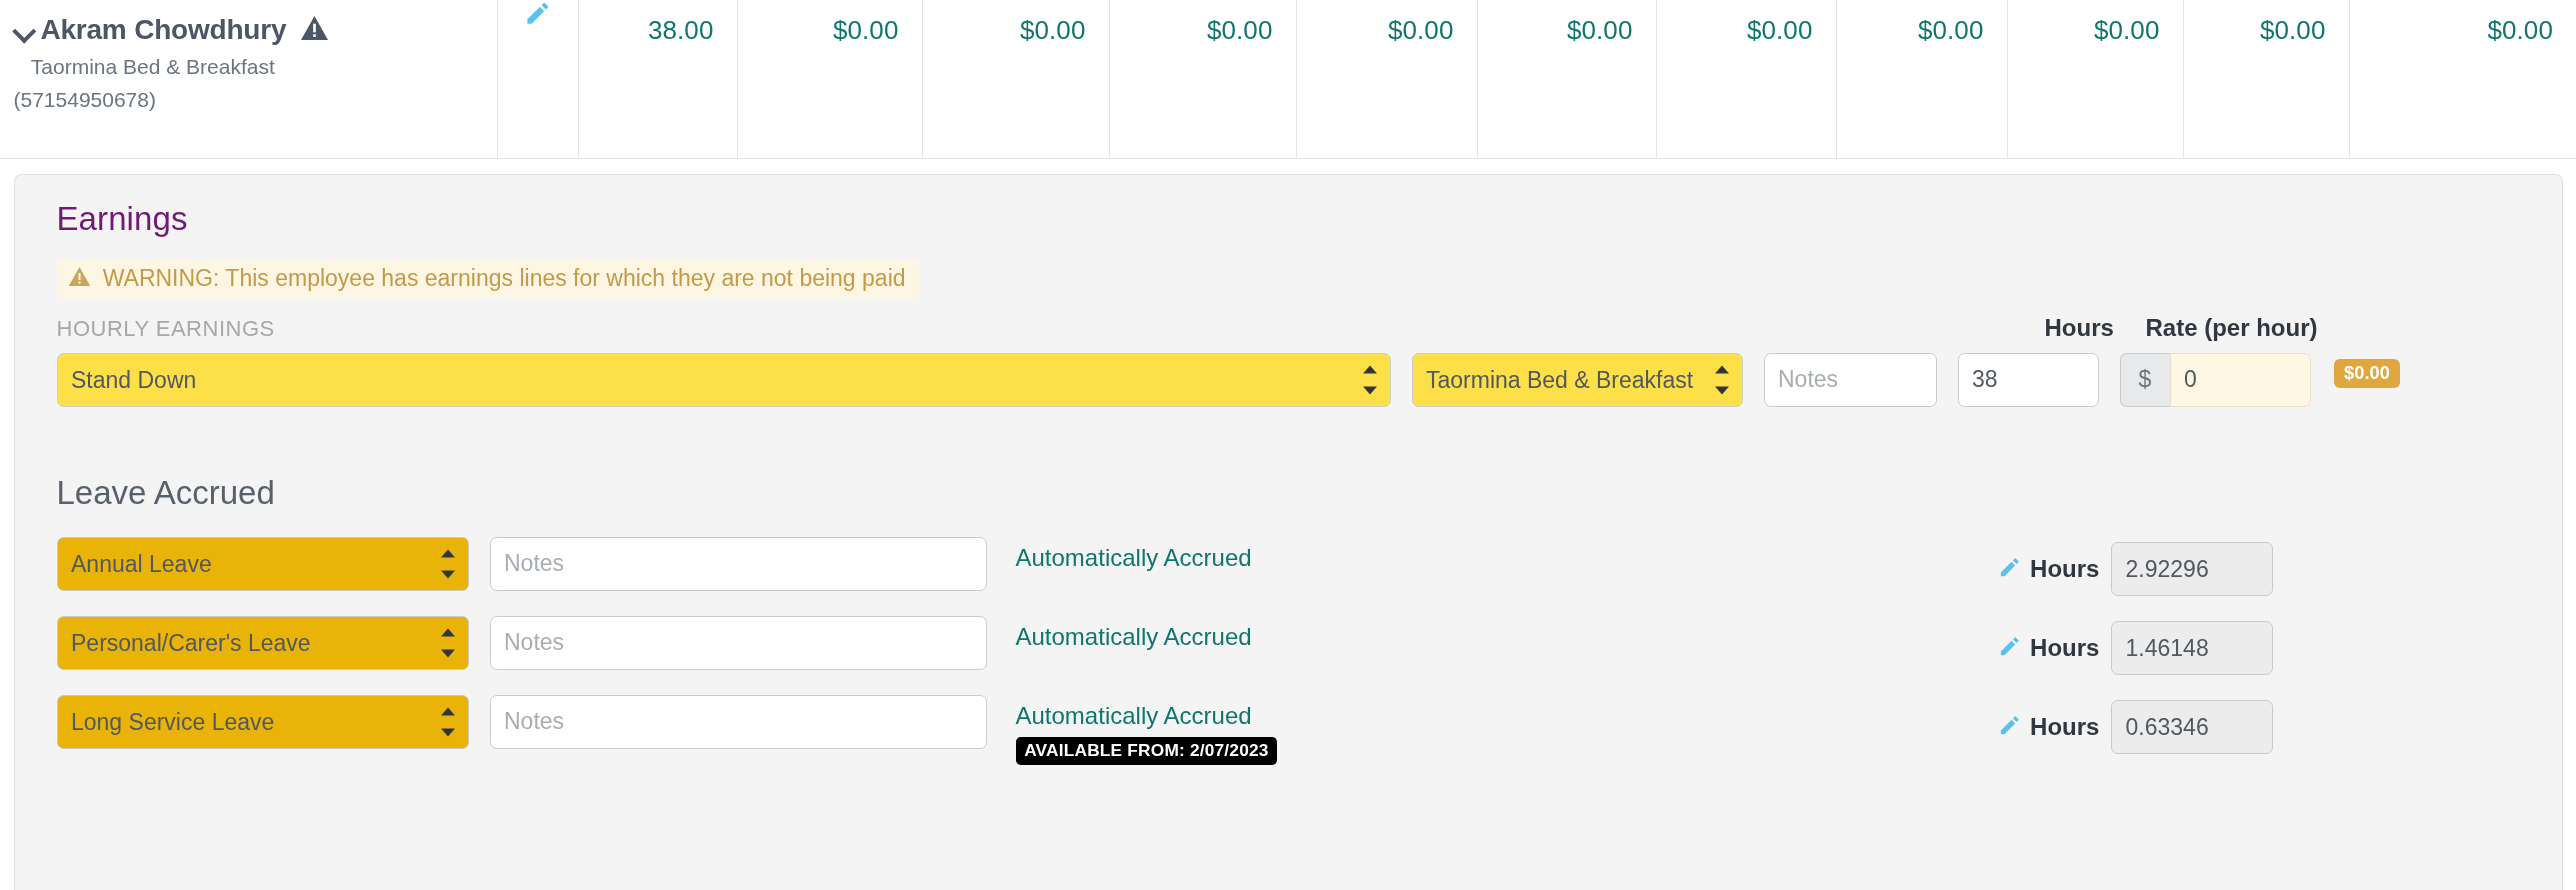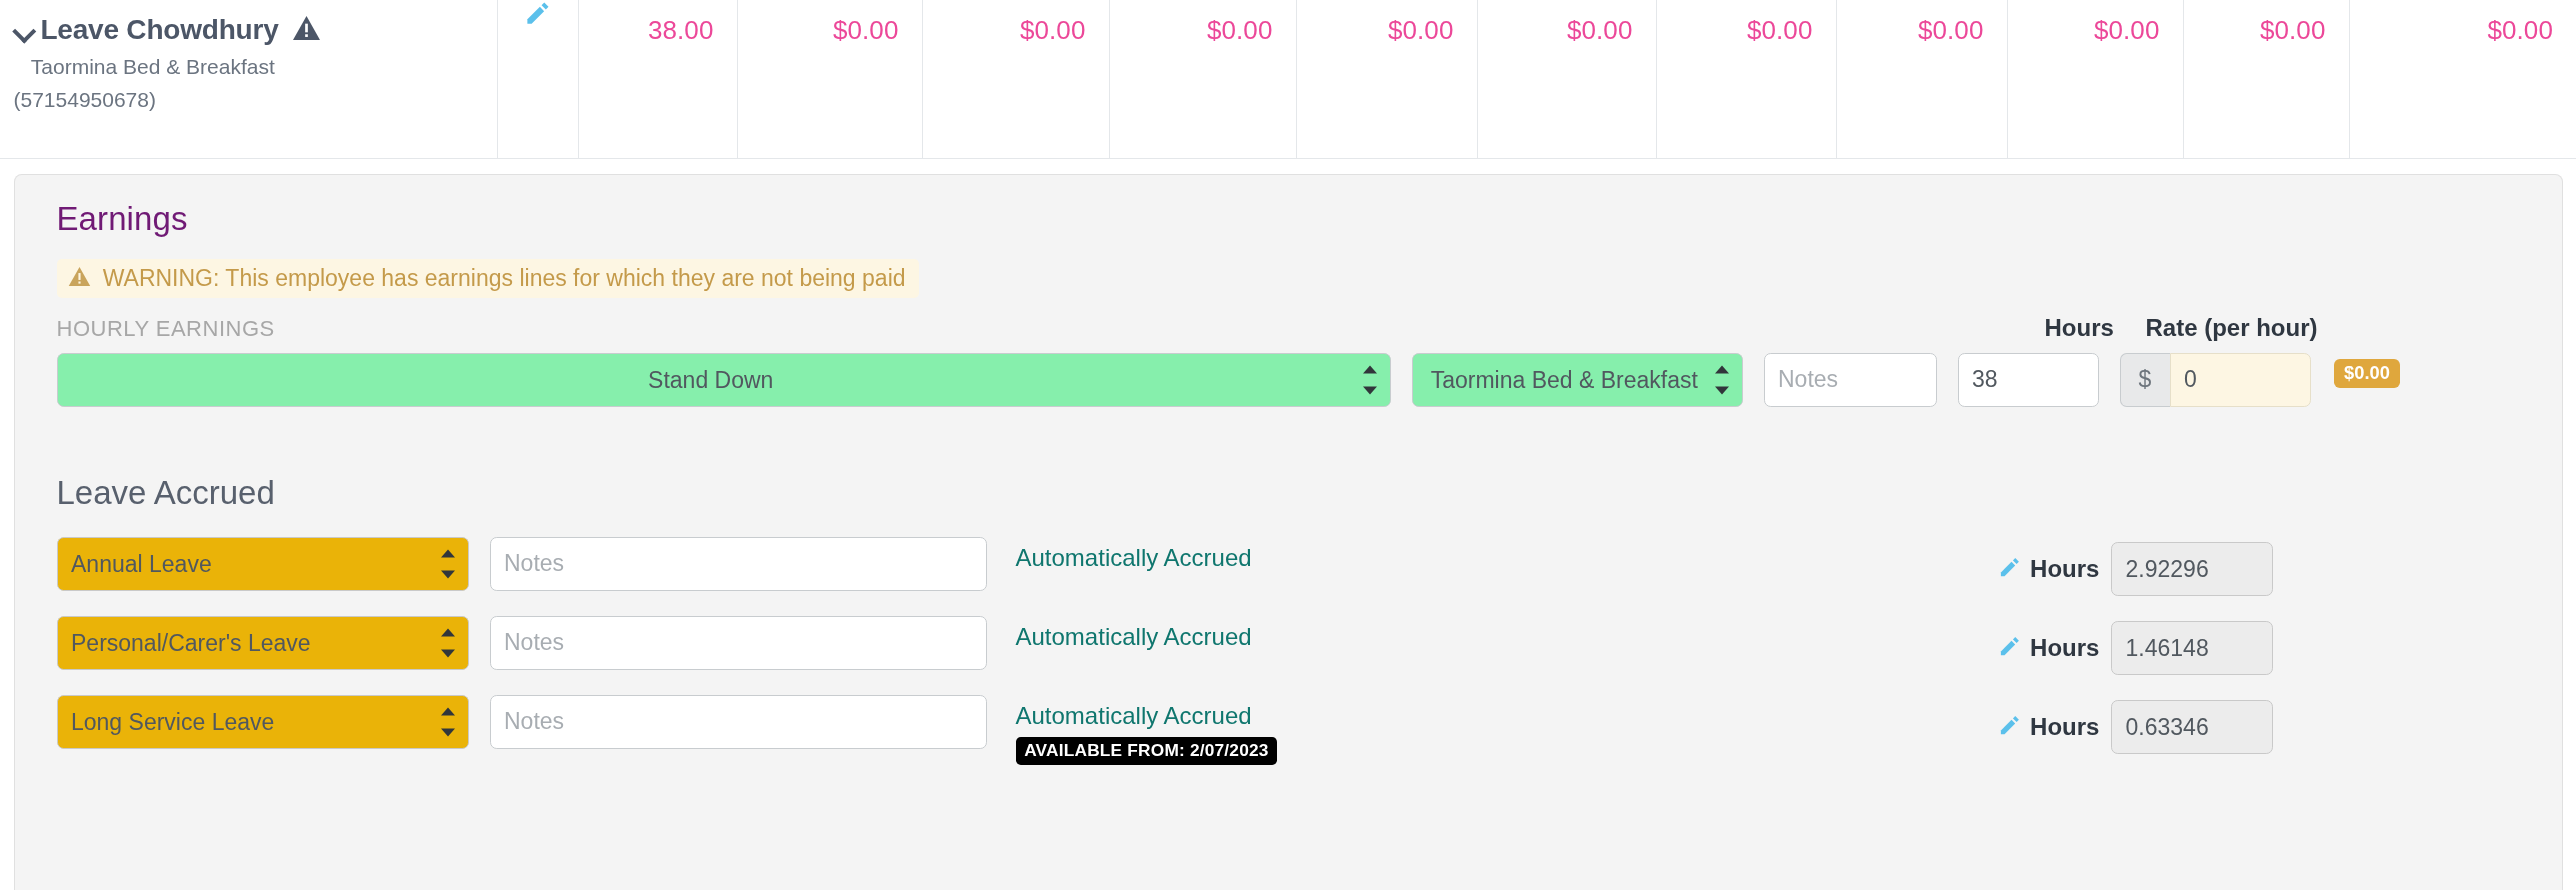--- a/index.html
+++ b/index.html
@@ -33,21 +33,21 @@
   }
   .summary-table td.employee-cell {
     border-right: 1px solid #e4e7ea;
     padding: 13.5px 17.3px 0 13.5px;
     width: 497px;
   }
   .summary-table td.num-cell {
     text-align: right;
     padding: 15.4px 23px 0 9.6px;
     font-size: 26px;
-    color: #ec4899;
+    color: #0f766e;
     letter-spacing: 0.1px;
   }
   .summary-table td.last-cell {
     border-right: none;
   }
 
   .emp-name-line {
     display: flex;
     align-items: center;
     gap: 0;
@@ -185,21 +185,21 @@
     display: inline-block;
     vertical-align: top;
   }
   .sel .ctl {
     width: 100%;
     padding-right: 39px;
     -webkit-appearance: none;
     appearance: none;
     line-height: 52px;
   }
-  .sel-white .ctl { background: #86efac; text-align: center; }
+  .sel-white .ctl { background: #fde047; }
   .sel-grey .ctl {
     background: #eab308;
     border-color: #c9c9c9;
   }
   .sel .arrows {
     position: absolute;
     right: 12.5px;
     top: 50%;
     transform: translateY(-50%);
     pointer-events: none;
@@ -334,21 +334,21 @@
 </style>
 </head>
 <body>
 
 <table class="summary-table">
   <tbody>
       <tr>
     <td class="employee-cell">
       <div class="emp-name-line">
         <span class="chevron-down"></span>
-        <span class="emp-name">Leave Chowdhury</span>
+        <span class="emp-name">Akram Chowdhury</span>
         <span class="warn-tri">
           <svg width="29" height="26" viewBox="0 0 30 27" aria-hidden="true">
             <path d="M15 1 L29 26 L1 26 Z" fill="#4c5667"></path>
             <rect x="13.6" y="9" width="2.8" height="9" fill="#ffffff"></rect>
             <rect x="13.6" y="20" width="2.8" height="2.8" fill="#ffffff"></rect>
           </svg>
         </span>
       </div>
       <div class="emp-sub">Taormina Bed &amp; Breakfast</div>
       <div class="emp-id">(57154950678)</div>

